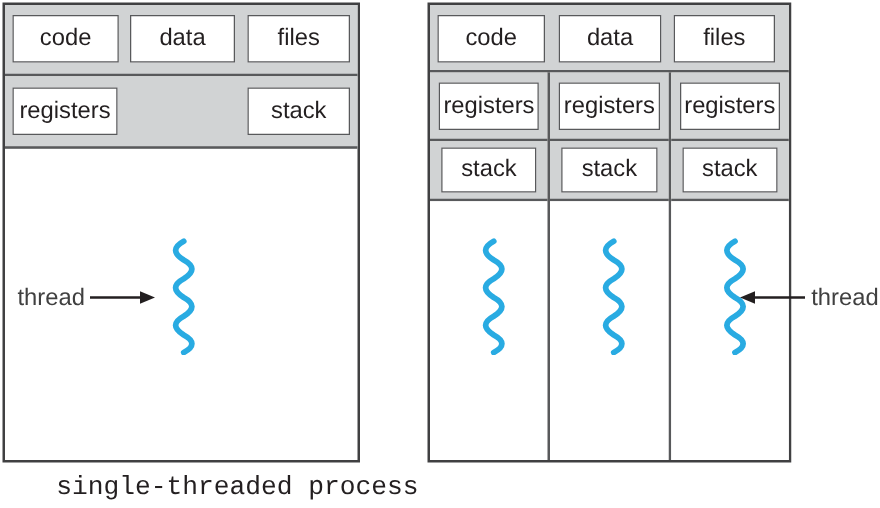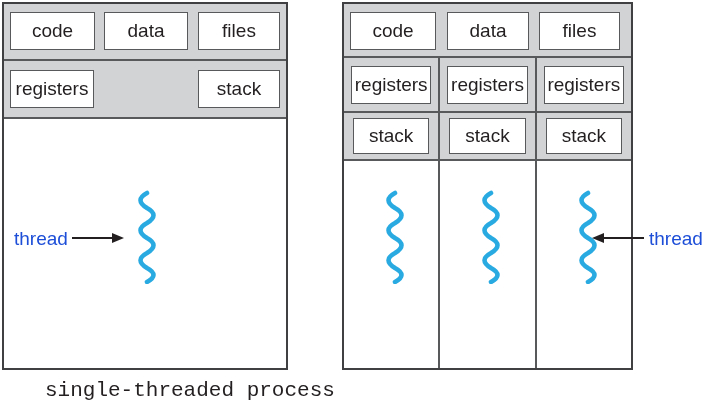--- a/index.html
+++ b/index.html
@@ -83,21 +83,21 @@
 
   
   .squiggle { display: block; }
   .single .squiggle { position: absolute; left: 126px; top: 186px; }
 
   
   .thread-label {
     position: absolute;
     font-size: 19px;
     line-height: 19px;
-    color: #1d4ed8;
+    color: #404040;
   }
   .thread-label.left  { left: 14px;  top: 229px; }
   .thread-label.right { left: 649px; top: 229px; }
   .arrow { position: absolute; }
   .arrow.left-arrow  { left: 72px;  top: 232px; }
   .arrow.right-arrow { left: 592px; top: 232px; }
 
   
   .caption {
     position: absolute;

